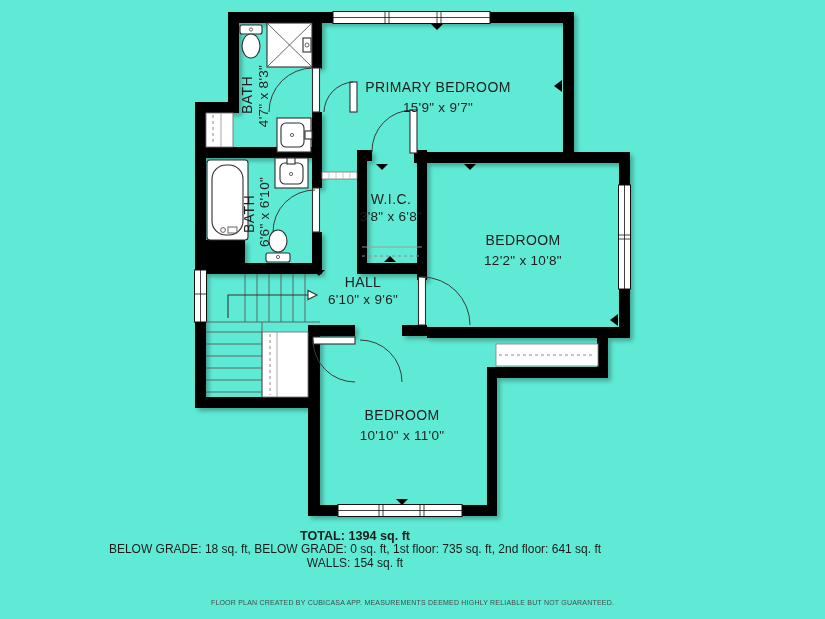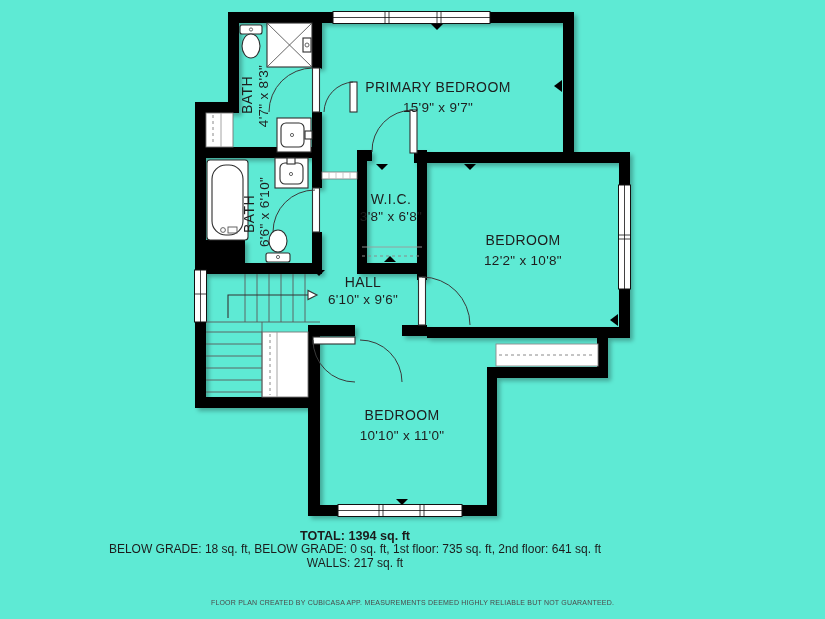--- a/index.html
+++ b/index.html
@@ -273,17 +273,17 @@
       <text class="room-label room-dims" text-anchor="middle" transform="translate(268 96) rotate(-90)">4'7" x 8'3"</text>
 
       <text class="room-label room-name" text-anchor="middle" transform="translate(254 214) rotate(-90)">BATH</text>
       <text class="room-label room-dims" text-anchor="middle" transform="translate(269 212) rotate(-90)">6'6" x 6'10"</text>
     </g>
   </svg>
 
   <div class="summary">
     <div class="total">TOTAL: 1394 sq. ft</div>
     <div class="line">BELOW GRADE: 18 sq. ft, BELOW GRADE: 0 sq. ft, 1st floor: 735 sq. ft, 2nd floor: 641 sq. ft</div>
-    <div class="line">WALLS: 217 sq. ft</div>
+    <div class="line">WALLS: 154 sq. ft</div>
   </div>
 
   <div class="footer-note">FLOOR PLAN CREATED BY CUBICASA APP. MEASUREMENTS DEEMED HIGHLY RELIABLE BUT NOT GUARANTEED.</div>
 </div>
 
 </body></html>

